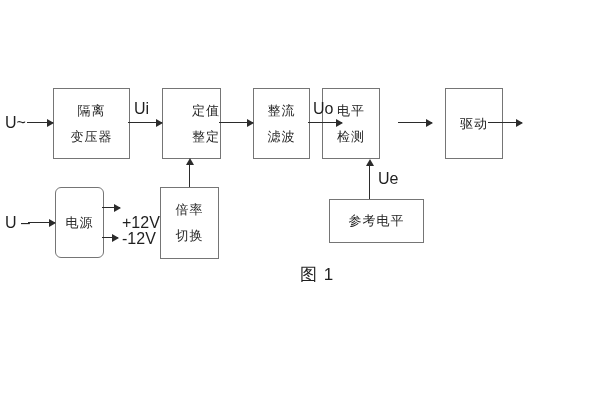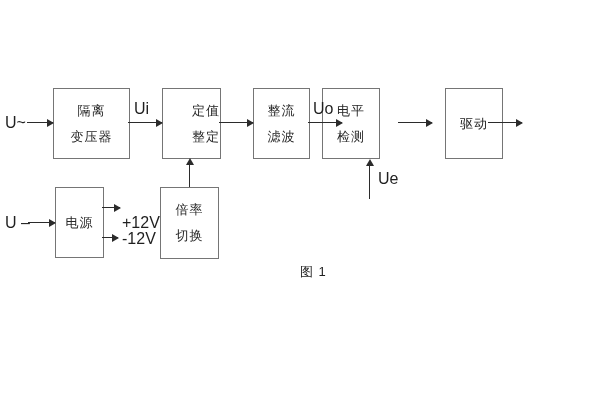--- a/index.html
+++ b/index.html
@@ -22,29 +22,29 @@
     border-top:4px solid transparent;border-bottom:4px solid transparent;
     border-left:7px solid #2b2b2b;
   }
   
   .varrow{position:absolute;width:0;border-left:1px solid #2b2b2b;}
   .varrow::after{
     content:"";position:absolute;top:-7px;left:-4.5px;width:0;height:0;
     border-left:4px solid transparent;border-right:4px solid transparent;
     border-bottom:7px solid #2b2b2b;
   }
-  .caption{position:absolute;color:#1f1f1f;font-size:13px;letter-spacing:1px;}
+  .caption{position:absolute;color:#1f1f1f;font-size:17px;letter-spacing:1px;}
   
   #b-isolation {left:53px; top:88px; width:75px; height:69px;}
   #b-setting   {left:162px;top:88px; width:57px; height:69px;align-items:flex-end;}
   #b-rectifier {left:253px;top:88px; width:55px; height:69px;}
   #b-level     {left:322px;top:88px; width:56px; height:69px;}
   #b-drive     {left:432px;top:88px; width:56px; height:69px;margin-left:13px;}
   #b-relay     {left:522px;top:88px; width:71px; height:69px;}
-  #b-power     {left:55px; top:187px;width:47px; height:69px;}
+  #b-power     {left:55px; top:187px;width:47px; height:69px;border-radius:6px;}
   #b-ratio     {left:160px;top:187px;width:57px; height:70px;}
   #b-reference {left:329px;top:199px;width:93px; height:42px;}
 </style>
 </head>
 <body>
 
 <div id="canvas">
 
   <div class="box" id="b-isolation">
     <div class="ln">隔离</div>
@@ -66,20 +66,23 @@
     <div class="ln">驱动</div>
   </div>
 
   <div class="box" id="b-power">
     <div class="ln">电源</div>
   </div>
   <div class="box" id="b-ratio">
     <div class="ln">倍率</div>
     <div class="ln">切换</div>
   </div>
+  <div class="box" id="b-reference">
+    <div class="ln">参考电平</div>
+  </div>
 
   <div class="sig" style="left:5px;top:114px;">U~</div>
   <div class="sig" style="left:5px;top:214px;">U –</div>
   <div class="sig" style="left:134px;top:100px;">Ui</div>
   <div class="sig" style="left:313px;top:100px;">Uo</div>
   <div class="sig" style="left:378px;top:170px;">Ue</div>
   <div class="sig" style="left:122px;top:214px;">+12V</div>
   <div class="sig" style="left:122px;top:230px;">-12V</div>
 
   <div class="harrow" style="left:27px;top:122px;width:26px;"></div>

